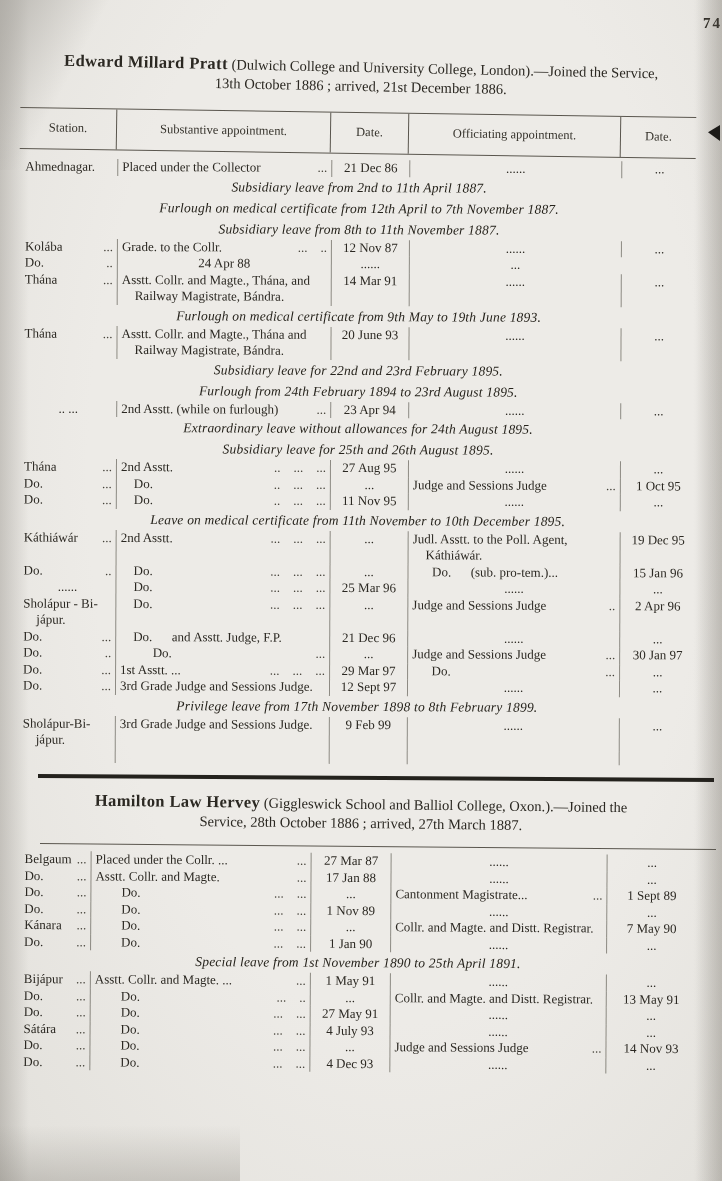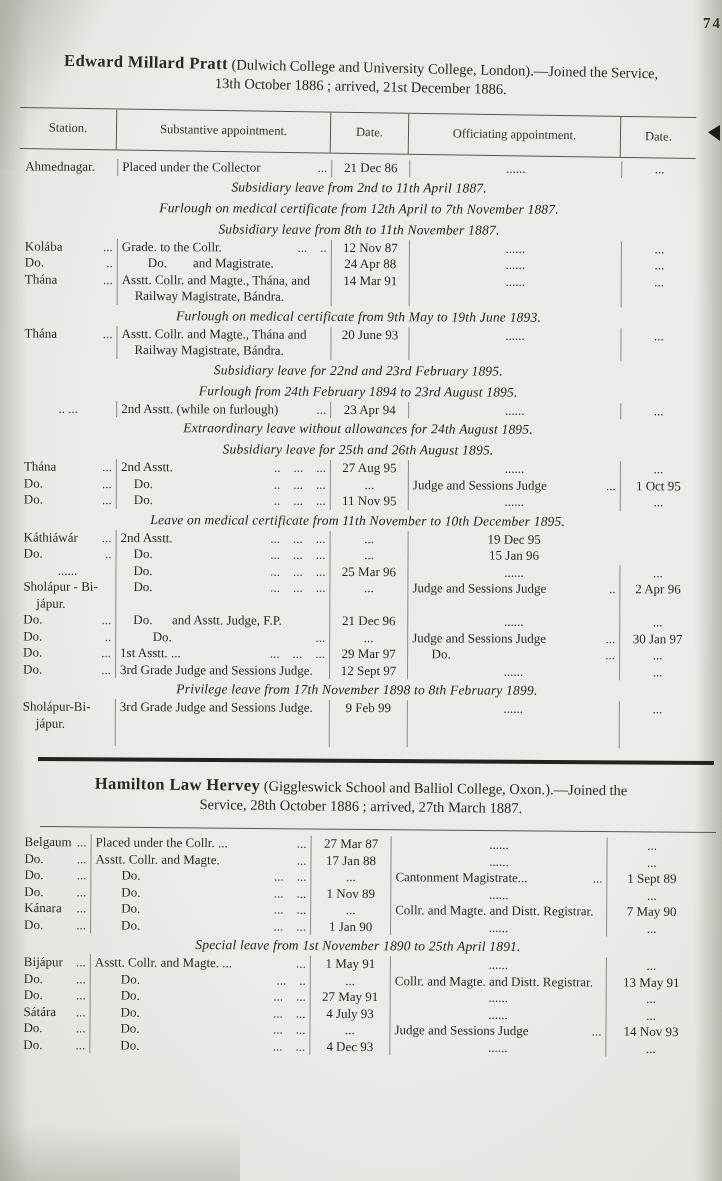--- a/index.html
+++ b/index.html
@@ -86,21 +86,20 @@
           <div class="note">Subsidiary leave from 8th to 11th November 1887.</div>
           <div class="trow">
             <div class="cell st"><span class="t">Kolába</span><span class="dt">...</span></div>
             <div class="cell ap"><span class="t">Grade. to the Collr.</span><span class="dt">...    ..</span></div>
             <div class="cell d1 c"><span class="t">12 Nov 87</span></div>
             <div class="cell of c"><span class="t">......</span></div>
             <div class="cell d2 c"><span class="t">...</span></div>
           </div>
           <div class="trow">
             <div class="cell st"><span class="t">Do.</span><span class="dt">..</span></div>
-            <div class="cell ap"><span class="t">        Do.        and Magistrate.</span></div>
             <div class="cell d1 c"><span class="t">24 Apr 88</span></div>
             <div class="cell of c"><span class="t">......</span></div>
             <div class="cell d2 c"><span class="t">...</span></div>
           </div>
           <div class="trow">
             <div class="cell st"><span class="t">Thána</span><span class="dt">...</span></div>
             <div class="cell ap"><span class="t">Asstt. Collr. and Magte., Thána, and Railway Magistrate, Bándra.</span></div>
             <div class="cell d1 c"><span class="t">14 Mar 91</span></div>
             <div class="cell of c"><span class="t">......</span></div>
             <div class="cell d2 c"><span class="t">...</span></div>
@@ -143,26 +142,28 @@
             <div class="cell ap"><span class="t">    Do.</span><span class="dt">..    ...    ...</span></div>
             <div class="cell d1 c"><span class="t">11 Nov 95</span></div>
             <div class="cell of c"><span class="t">......</span></div>
             <div class="cell d2 c"><span class="t">...</span></div>
           </div>
           <div class="note">Leave on medical certificate from 11th November to 10th December 1895.</div>
           <div class="trow">
             <div class="cell st"><span class="t">Káthiáwár</span><span class="dt">...</span></div>
             <div class="cell ap"><span class="t">2nd Asstt.</span><span class="dt">...    ...    ...</span></div>
             <div class="cell d1 c"><span class="t">...</span></div>
+            <div class="cell of"><span class="t">Judl. Asstt. to the Poll. Agent, Káthiáwár.</span></div>
             <div class="cell d2 c"><span class="t">19 Dec 95</span></div>
           </div>
           <div class="trow">
             <div class="cell st"><span class="t">Do.</span><span class="dt">..</span></div>
             <div class="cell ap"><span class="t">    Do.</span><span class="dt">...    ...    ...</span></div>
             <div class="cell d1 c"><span class="t">...</span></div>
+            <div class="cell of"><span class="t">      Do.      (sub. pro-tem.)...</span></div>
             <div class="cell d2 c"><span class="t">15 Jan 96</span></div>
           </div>
           <div class="trow">
             <div class="cell st c"><span class="t">......</span></div>
             <div class="cell ap"><span class="t">    Do.</span><span class="dt">...    ...    ...</span></div>
             <div class="cell d1 c"><span class="t">25 Mar 96</span></div>
             <div class="cell of c"><span class="t">......</span></div>
             <div class="cell d2 c"><span class="t">...</span></div>
           </div>
           <div class="trow">

